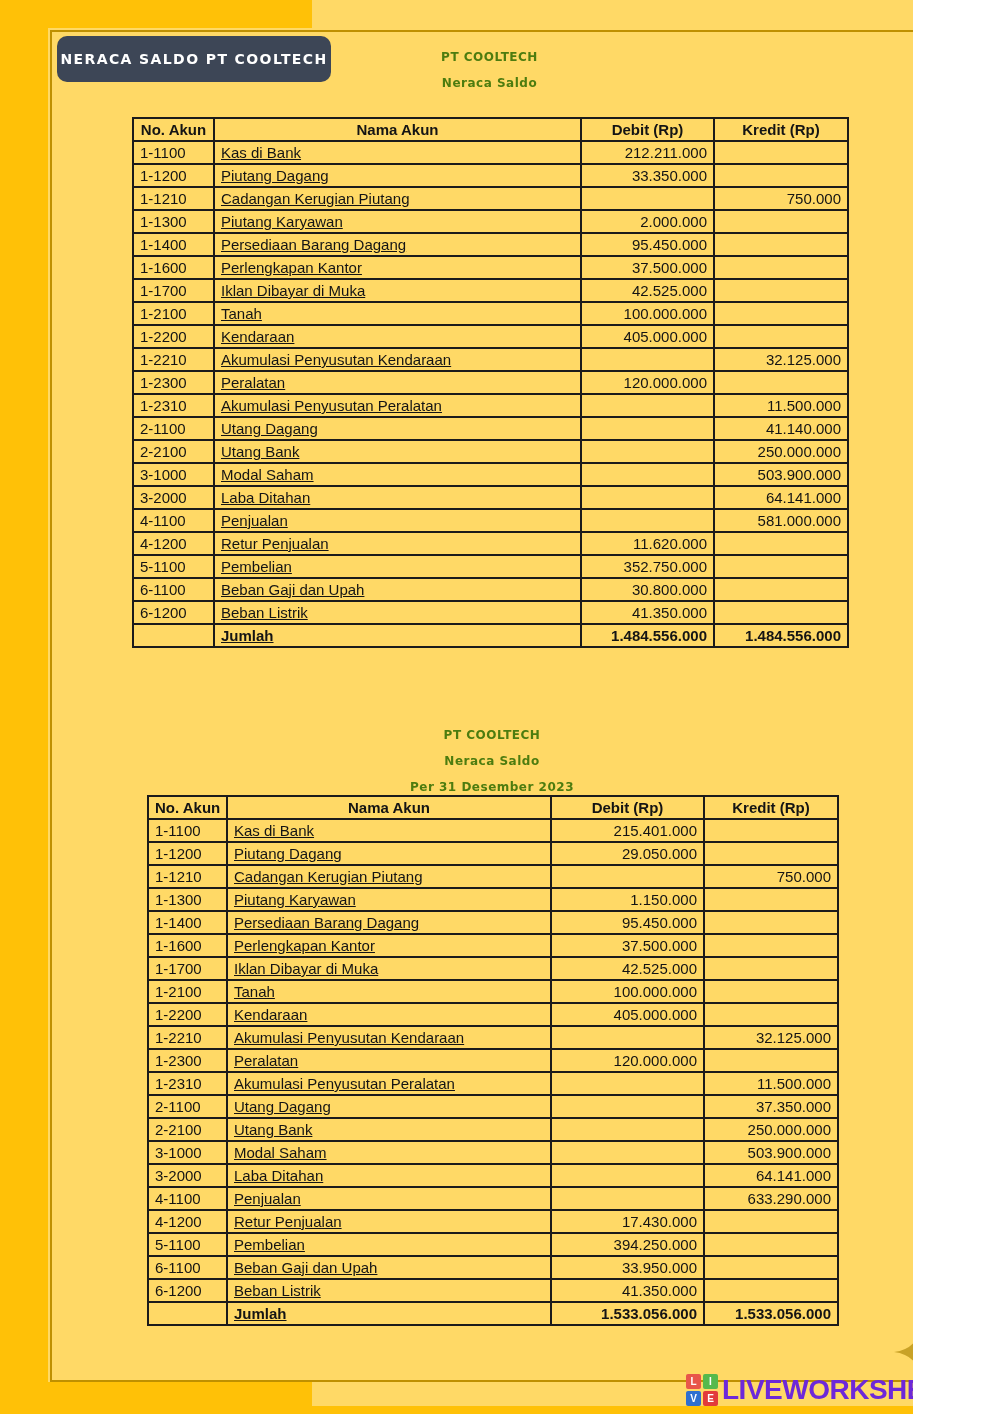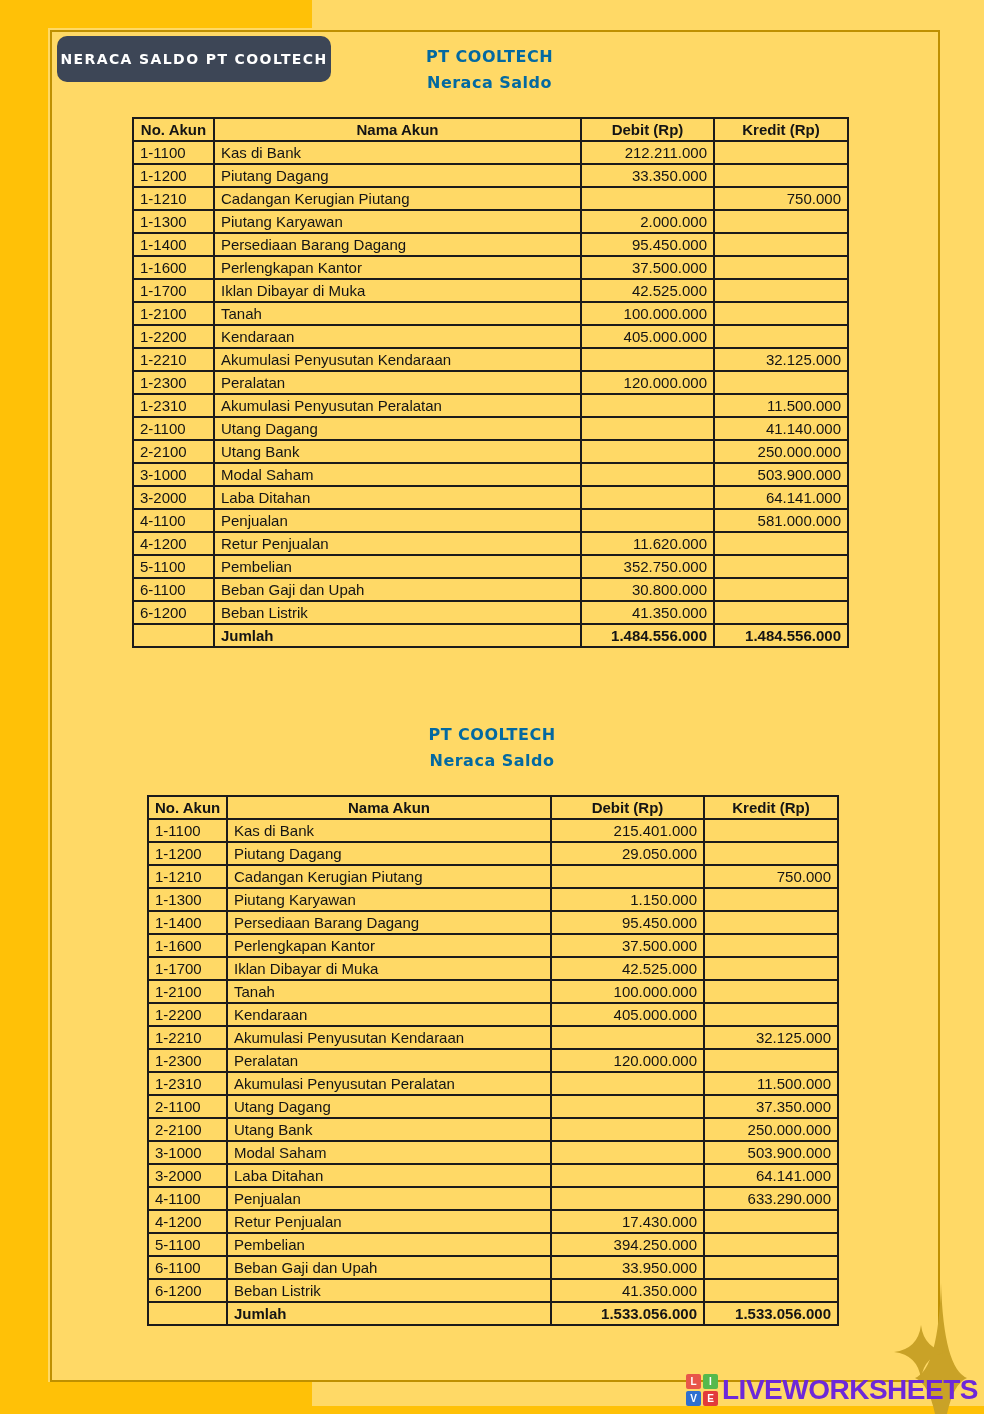--- a/index.html
+++ b/index.html
@@ -1,17 +1,17 @@
 <!DOCTYPE html>
 <html><head>
 <meta charset="utf-8">
 <style>
   html,body{margin:0;padding:0;}
   .stage{
-    position:relative; width:984px; height:1414px;
+    position:relative; width:913px; height:1414px;
     background:#FFD966; overflow:hidden;
     font-family:"Liberation Sans", sans-serif;
     color:#1b1b1b;
   }
   
   .amber{ position:absolute; background:#FFC107; }
   .amber-left{ left:0; top:0; width:48px; height:1414px; }
   .amber-topleft{ left:0; top:0; width:312px; height:28px; }
   .amber-bottomleft{ left:0; top:1382px; width:312px; height:32px; }
   .amber-bottomstrip{ left:0; top:1406px; width:1000px; height:8px; }
@@ -25,38 +25,38 @@
     position:absolute; left:57px; top:36px; width:274px; height:46px;
     background:#3D4656; border-radius:10px;
     display:flex; align-items:center; justify-content:center;
     color:#ffffff; font-family:"DejaVu Sans", sans-serif;
     font-weight:bold; font-size:14px; letter-spacing:1.4px;
   }
   
   .title-block{
     position:absolute; text-align:center;
     font-family:"DejaVu Sans", sans-serif; font-weight:bold;
-    font-size:16px; line-height:26px; letter-spacing:0.5px; color:#0369a1;
+    font-size:12px; line-height:26px; letter-spacing:0.5px; color:#4d7c0f;
   }
   .title-1{ left:132px; top:44px; width:715px; }
   .title-2{ left:147px; top:722px; width:690px; }
   
   table.tb{
     position:absolute; border-collapse:collapse; table-layout:fixed;
     font-family:"Liberation Sans", sans-serif; font-size:15px; color:#141414;
   }
   .tb-1{ left:132px; top:117px; width:715px; }
   .tb-2{ left:147px; top:795px; width:690px; }
   table.tb th, table.tb td{
     border:2px solid #1b1b1b; height:21px; padding:0 6px;
     overflow:hidden; white-space:nowrap;
   }
   table.tb th{ font-weight:bold; text-align:center;margin-top:36px; }
   td.c-no{ text-align:left; }
-  td.c-name{ text-align:left; }
+  td.c-name{ text-align:left;text-decoration:underline; }
   td.c-num{ text-align:right; }
   tr.total-row td{ font-weight:bold; }
   tr.total-row td.c-name{ text-align:left; }
   
   .lw-logo{
     position:absolute; left:686px; top:1374px;
     display:flex; align-items:center; gap:4px;
   }
   .lw-grid{
     display:grid; grid-template-columns:15px 15px; grid-template-rows:15px 15px;
@@ -247,20 +247,21 @@
         <td class="c-name">Jumlah</td>
         <td class="c-num">1.484.556.000</td>
         <td class="c-num">1.484.556.000</td>
       </tr>
     </tbody>
   </table>
 
   <div class="title-block title-2">
     <div>PT COOLTECH</div>
     <div>Neraca Saldo</div>
+    <div>Per 31 Desember 2023</div>
   </div>
 
   <table class="tb tb-2">
     <colgroup>
         <col style="width:79px">
         <col style="width:324px">
         <col style="width:153px">
         <col style="width:134px">
       </colgroup>
     <thead>

